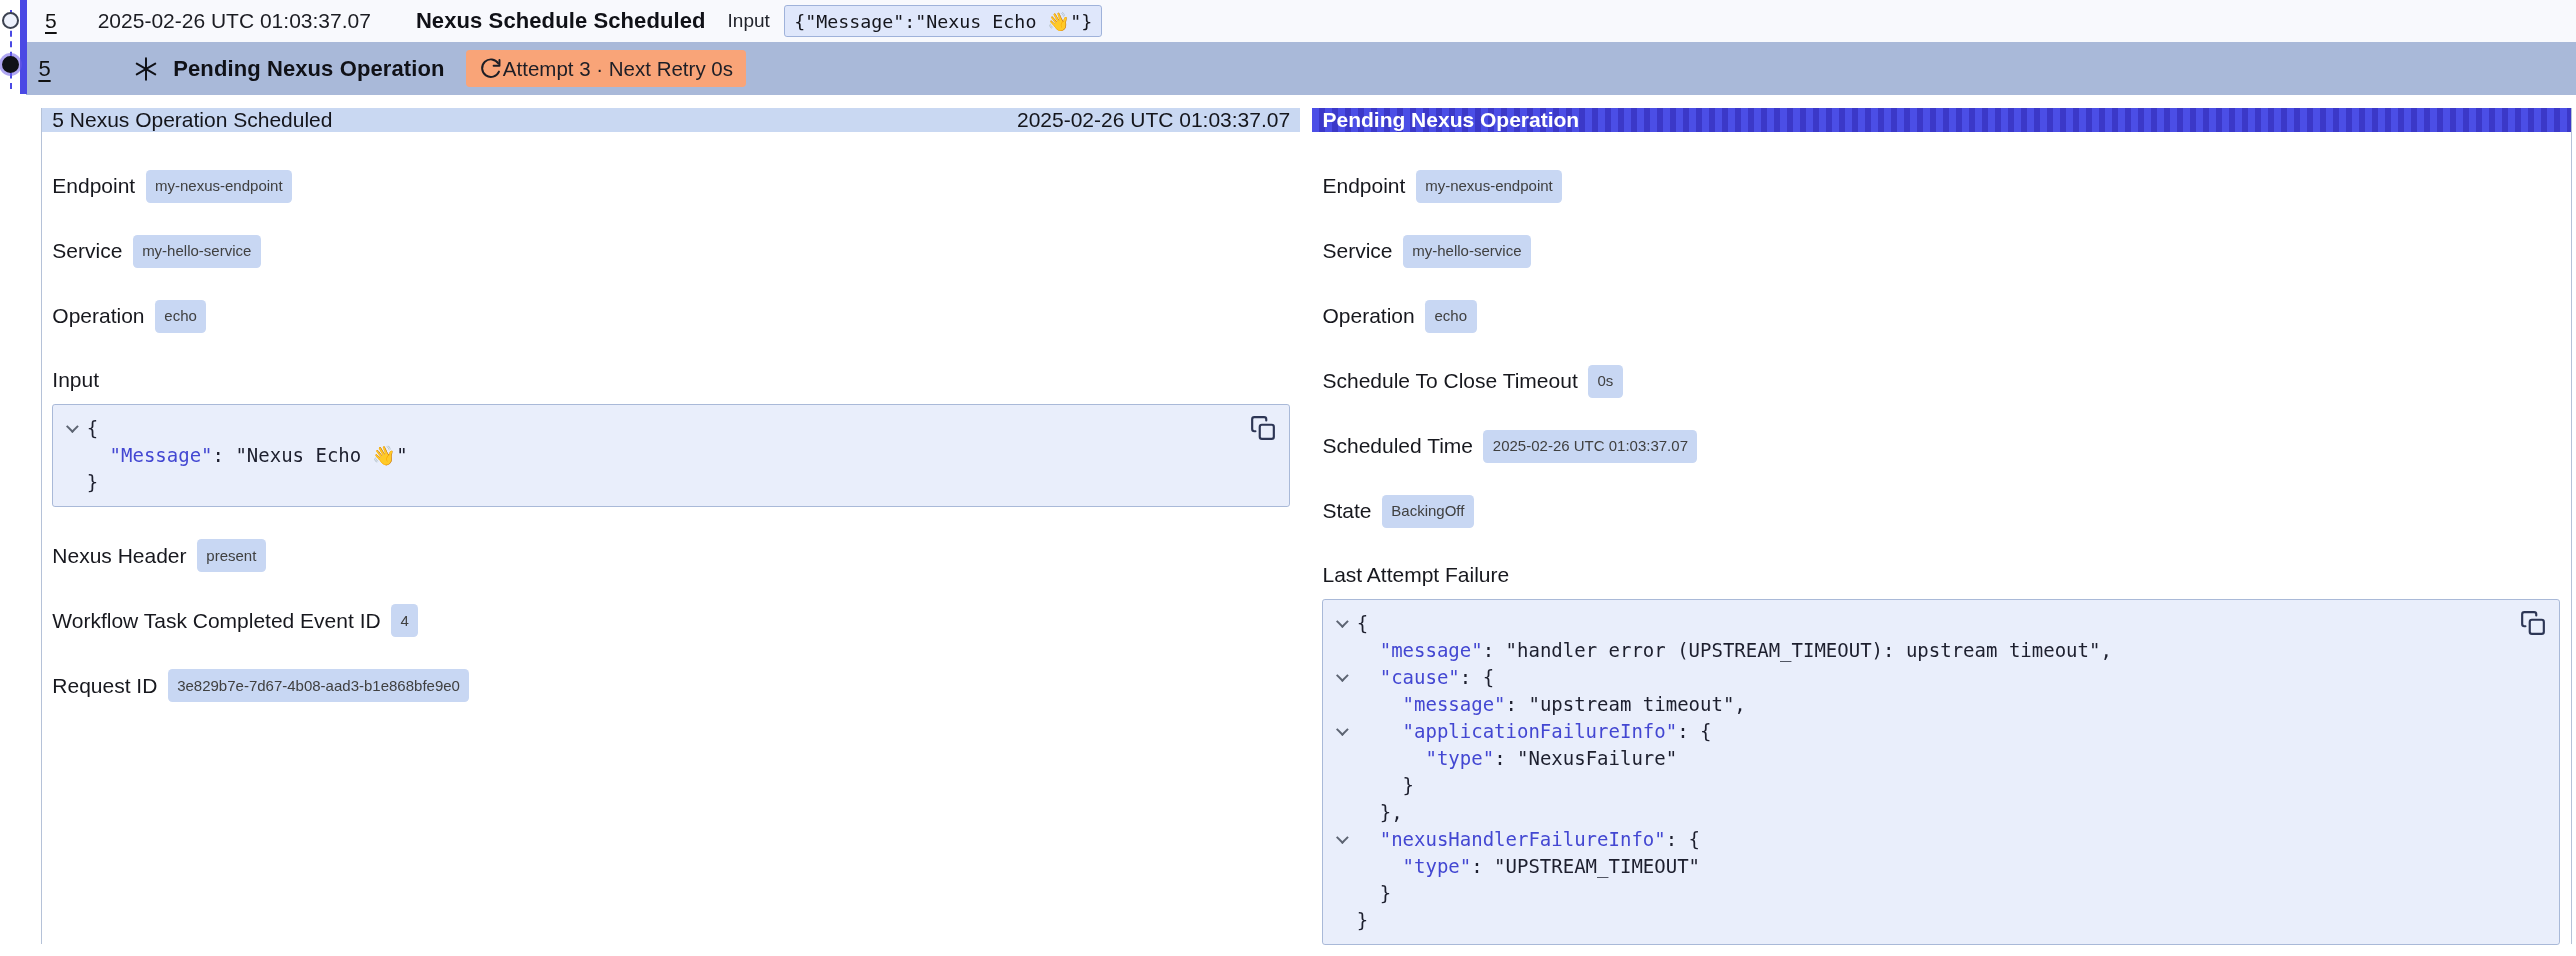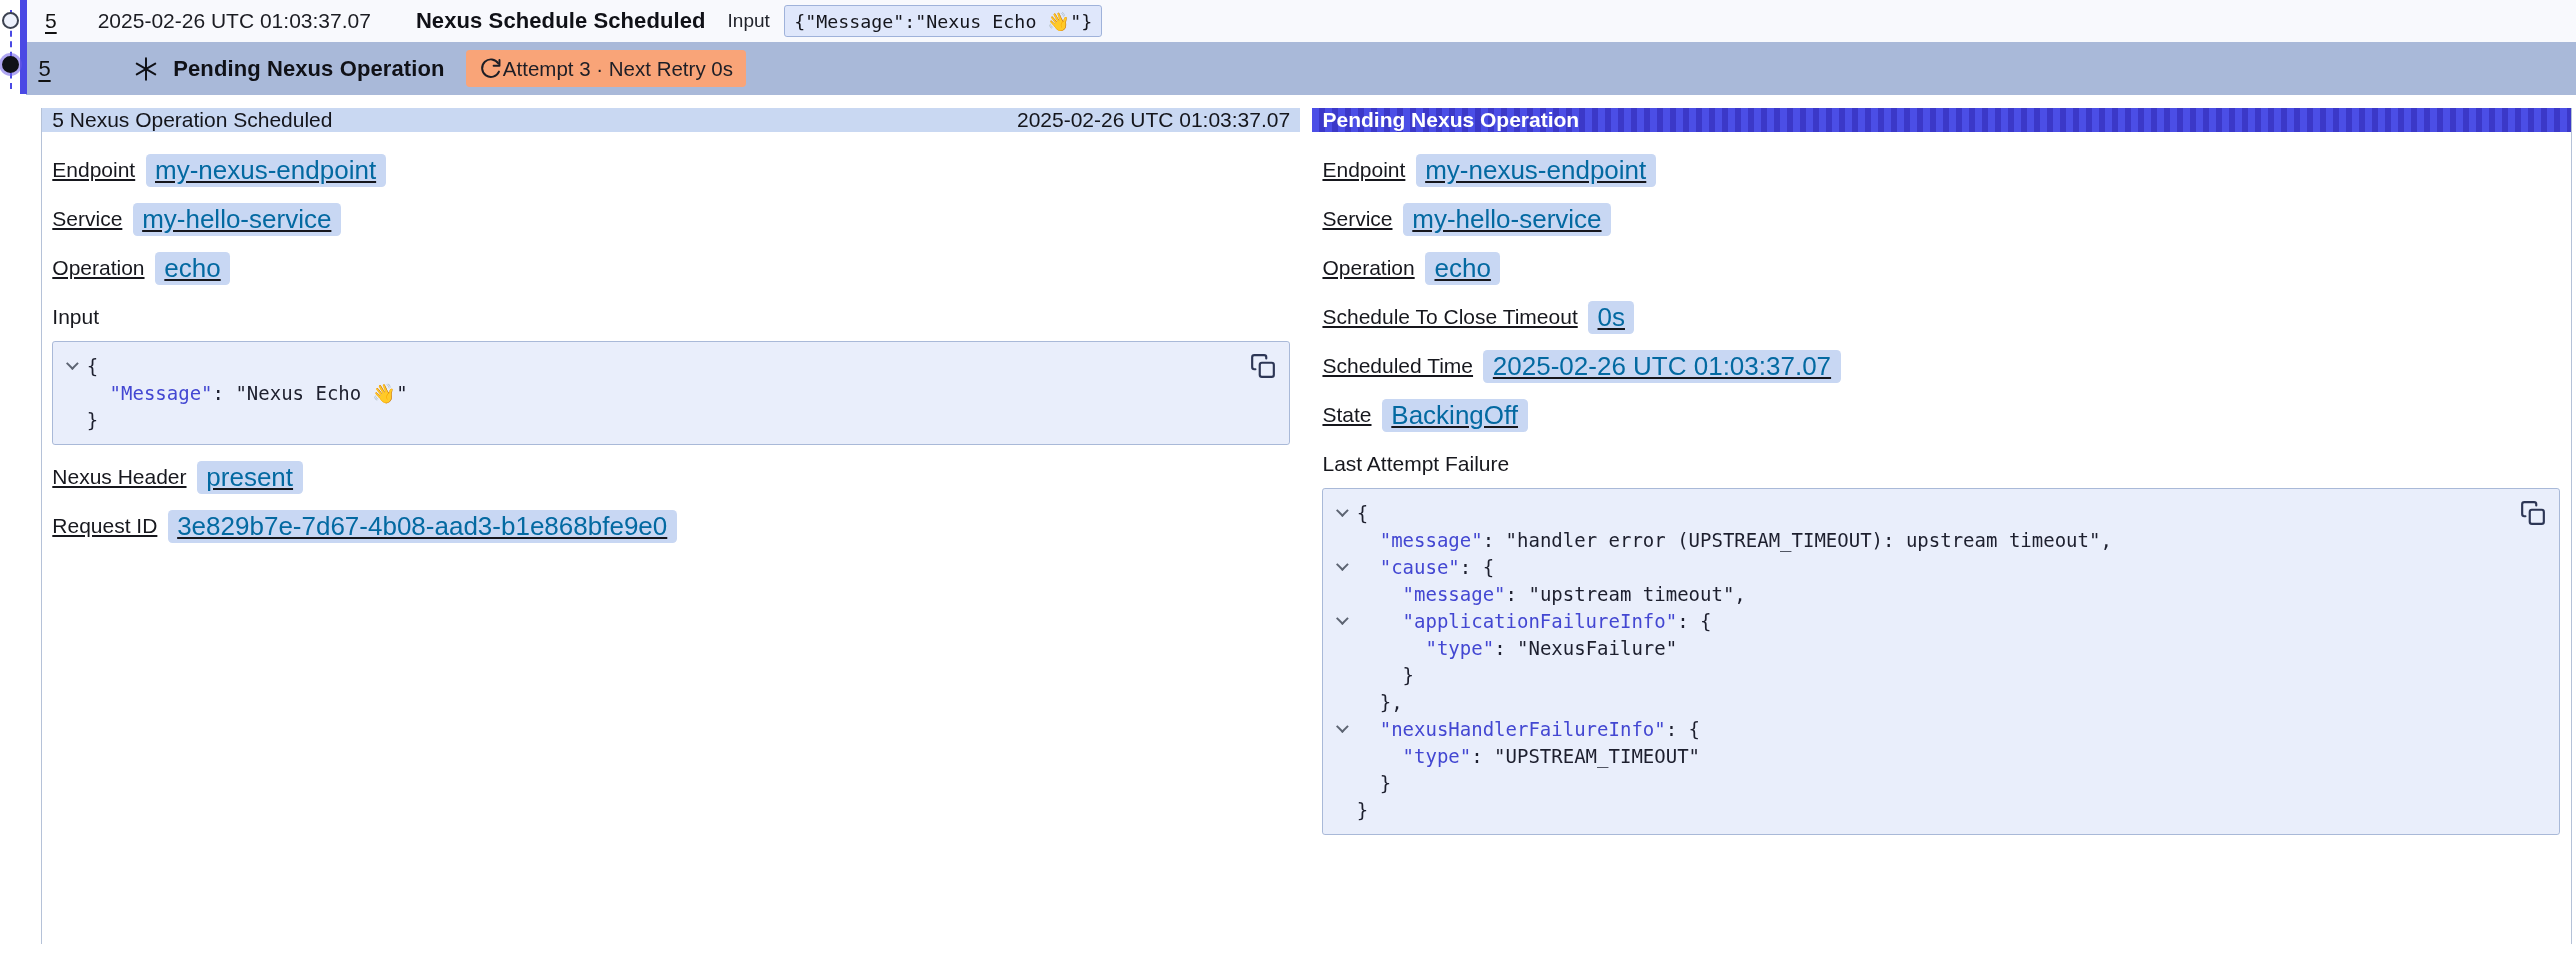--- a/index.html
+++ b/index.html
@@ -44,25 +44,25 @@
   .panel-right { border-right:1.5px solid #b5c2d8; }
   .panel-header { height:24px; display:flex; align-items:center; justify-content:space-between; padding:0 10.3px; }
   .panel-left .panel-header { background:#c9d8f2; }
   .panel-left .panel-header .ph-title, .panel-left .panel-header .ph-ts { font-size:21px; color:#14151b; }
   .panel-right .panel-header {
     background:repeating-linear-gradient(90deg,#4b4ee6 0 6.6px,#3b38c8 6.6px 13px);
   }
   .panel-right .panel-header .ph-title { font-size:21px; font-weight:600; color:#fff; }
   .panel-body { padding:5.9px 10.3px 0 10.3px; }
 
-  .field { display:flex; align-items:center; margin:16px 0; line-height:30px;text-decoration:underline; }
+  .field { display:flex; align-items:center; margin:32px 0; line-height:30px; }
   .field-label { font-size:21px; color:#17181e; flex:none; }
   .badge {
     margin-left:10.3px; background:#c8d7f3; border-radius:4.4px; padding:1.5px 9.5px;
-    font-size:26px; color:#0369a1; line-height:30px;
+    font-size:15px; color:#404040; line-height:30px;
   }
   .linkval { margin-left:8.8px; font-size:21px; color:#14151b; text-decoration:underline; text-underline-offset:4.4px; }
   .section-label { font-size:21px; color:#17181e; margin:17.6px 0 8.8px; line-height:30px; }
 
   .code-block {
     position:relative; background:#e9eefb; border:1.5px solid #a9b9d8; border-radius:2.9px;
     padding:10.3px 51px 10.3px 4.4px; margin:2.9px 0 5.9px;
   }
   .code-line { display:flex; }
   .code-gutter { width:29px; flex:none; display:flex; align-items:center; justify-content:center; }
@@ -167,20 +167,24 @@
               </div>
             </div>
         </div>
 
         <div>
             <div class="field">
               <span class="field-label">Nexus Header</span>
               <span class="badge">present</span>
             </div>
             <div class="field">
+              <span class="field-label">Workflow Task Completed Event ID</span>
+              <span class="badge">4</span>
+            </div>
+            <div class="field">
               <span class="field-label">Request ID</span>
               <span class="badge">3e829b7e-7d67-4b08-aad3-b1e868bfe9e0</span>
             </div>
           </div>
       </div>
     </div>
 
     <div class="panel panel-right">
       <div class="panel-header">
         <span class="ph-title">Pending Nexus Operation</span>

